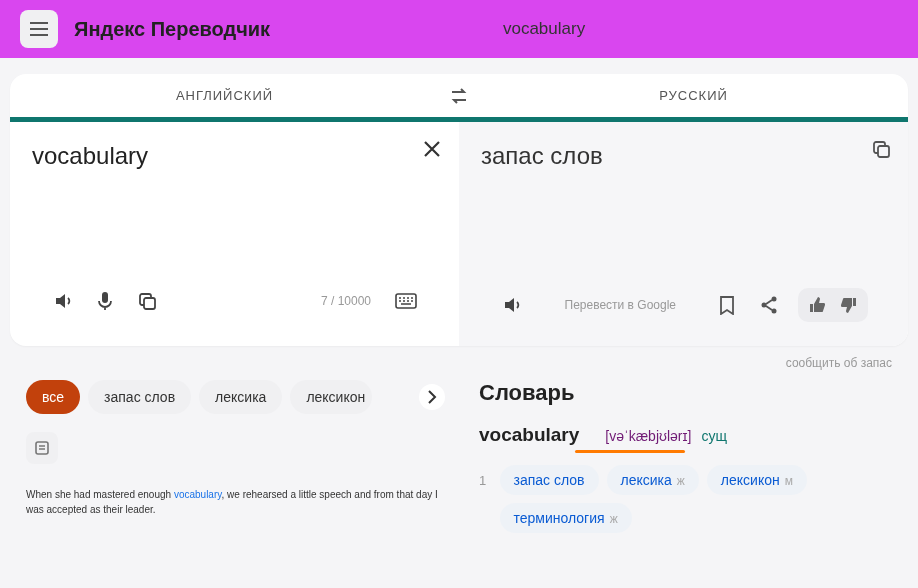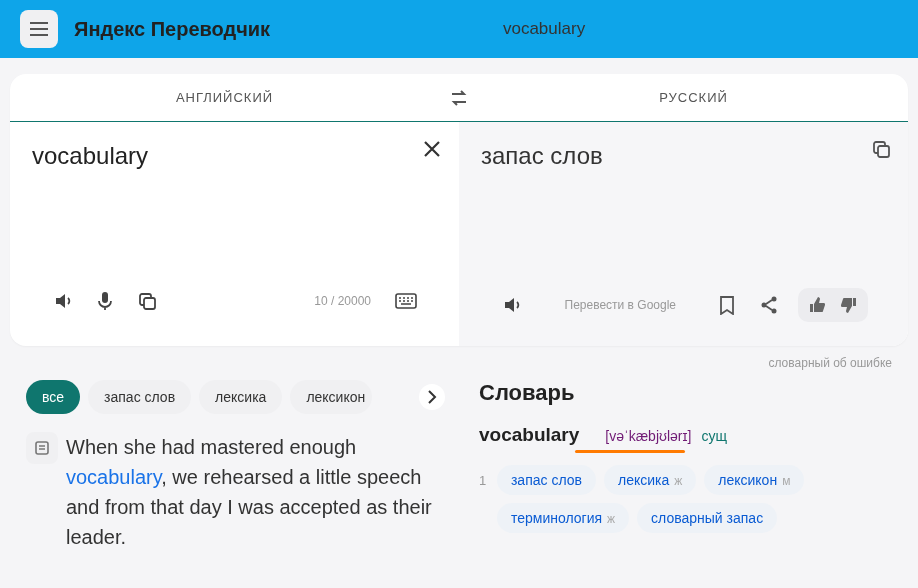--- a/index.html
+++ b/index.html
@@ -1,24 +1,24 @@
 <!DOCTYPE html>
 <html><head>
 <meta charset="utf-8">
 <style>
 * { margin: 0; padding: 0; box-sizing: border-box; }
 body { font-family: Arial, Helvetica, sans-serif; background: #f5f5f7; width: 918px; height: 588px; overflow: hidden; }
 
-.header { display: flex; align-items: center; padding: 10px 20px; background: #0ea5e9; }
+.header { display: flex; align-items: center; padding: 10px 20px; background: #d946ef; }
 .menu-btn { width: 38px; height: 38px; display: flex; align-items: center; justify-content: center; background: #f0f0f2; border-radius: 8px; margin-right: 16px; cursor: pointer; }
 .logo { font-size: 20px; font-weight: bold; color: #222; }
 .tab-title { flex: 1; text-align: center; font-size: 17px; color: #333; margin-right: 80px; }
 
 .translator-card { margin: 16px 10px 0; background: #fff; border-radius: 16px; overflow: hidden; box-shadow: 0 1px 2px rgba(0,0,0,0.04); }
-.lang-bar { display: flex; align-items: center; border-bottom: 1px solid #0f766e; height: 48px; }
+.lang-bar { display: flex; align-items: center; border-bottom: 5px solid #0f766e; height: 48px; }
 .lang-half { flex: 1; text-align: center; font-size: 13px; letter-spacing: 1px; color: #555; }
 .swap { width: 40px; display: flex; align-items: center; justify-content: center; color: #555; cursor: pointer; }
 
 .panes { display: flex; }
 .pane { flex: 1; padding: 20px 22px 10px; position: relative; min-height: 200px; }
 .pane.right { background: #f6f6f8; }
 .input-text { font-size: 24px; color: #222; outline: none; border: none; width: 100%; resize: none; background: transparent; }
 .output-text { font-size: 24px; color: #333; }
 .clear-btn { position: absolute; top: 18px; right: 18px; cursor: pointer; color: #333; }
 .copy-btn { position: absolute; top: 18px; right: 18px; cursor: pointer; color: #555; }
@@ -32,24 +32,24 @@
 .thumb { width: 30px; height: 26px; display: flex; align-items: center; justify-content: center; cursor: pointer; color: #666; border-radius: 6px; }
 
 .report { text-align: right; font-size: 12px; color: #999; padding: 10px 26px 0; }
 
 .lower { display: flex; padding: 10px 26px 0; gap: 40px; }
 .col { flex: 1; }
 .col h2 { font-size: 22px; font-weight: bold; color: #222; margin-bottom: 18px; }
 
 .chips { display: flex; align-items: center; gap: 8px; margin-bottom: 18px; position: relative; }
 .chip { padding: 9px 16px; border-radius: 20px; font-size: 14px; color: #333; background: #f0f0f2; cursor: pointer; white-space: nowrap; }
-.chip.active { background: #0f766e; color: #fff; }
+.chip.active { background: #c2410c; color: #fff; }
 .chips-arrow { position: absolute; right: -6px; color: #333; cursor: pointer; background: #fff; width: 26px; height: 26px; display: flex; align-items: center; justify-content: center; border-radius: 50%; }
 
-.example { display: flex; gap: 8px; font-size: 20px; color: #333; line-height: 1.5; }
+.example { display: flex; gap: 23px; font-size: 10px; color: #333; line-height: 1.5; flex-direction: column; }
 .example-icon { width: 32px; height: 32px; background: #f0f0f2; border-radius: 8px; flex-shrink: 0; display: flex; align-items: center; justify-content: center; color: #666; }
 .example-text .hl { color: #1a73e8; }
 
 .dict-head { display: flex; align-items: baseline; gap: 10px; margin-bottom: 4px; }
 .dict-word { font-size: 19px; font-weight: bold; color: #222; }
 .dict-ipa { font-size: 14px; color: #701a75; margin-left: 16px; }
 .dict-pos { font-size: 14px; color: #0f766e; }
 .underline { height: 3px; background: #ff7a00; width: 110px; margin: 0 0 12px 96px; border-radius: 2px; }
 
 .dict-row { display: flex; align-items: flex-start; gap: 10px; }
@@ -104,21 +104,21 @@
               <path d="M3 10a6 6 0 0012 0M9 16v3" stroke="#444" stroke-width="1.8" fill="none"></path>
             </svg>
         </div>
         <div class="tool-icon">
           <svg width="18" height="18" viewBox="0 0 18 18">
               <rect x="2" y="2" width="11" height="11" rx="2" fill="none" stroke="#444" stroke-width="1.8"></rect>
               <rect x="6" y="6" width="11" height="11" rx="2" fill="#fff" stroke="#444" stroke-width="1.8"></rect>
             </svg>
         </div>
         <div class="spacer"></div>
-        <div class="counter">10 / 20000</div>
+        <div class="counter">7 / 10000</div>
         <div class="tool-icon">
           <svg width="22" height="16" viewBox="0 0 22 16">
               <rect x="1" y="1" width="20" height="14" rx="2" fill="none" stroke="#444" stroke-width="1.6"></rect>
               <path d="M4 5h2M8 5h2M12 5h2M16 5h2M4 8h2M8 8h2M12 8h2M16 8h2M6 11h10" stroke="#444" stroke-width="1.4"></path>
             </svg>
         </div>
       </div>
     </div>
     <div class="pane right">
       <div class="output-text">запас слов</div>
@@ -161,21 +161,21 @@
             <svg width="18" height="18" viewBox="0 0 18 18">
                 <path d="M16 10h-3V2h3v8zm-4-8v8l-4 7c-1 0-2-1-2-2l1-4H2c-1 0-1-1-1-2l2-6c0-1 1-1 1-1h8z" fill="#666"></path>
               </svg>
           </div>
         </div>
       </div>
     </div>
   </div>
 </div>
 
-<div class="report">словарный об ошибке</div>
+<div class="report">сообщить об запас</div>
 
 <div class="lower">
   <div class="col">
     <div class="chips">
       <div class="chip active">все</div>
       <div class="chip">запас слов</div>
       <div class="chip">лексика</div>
       <div class="chip" style="max-width:82px;overflow:hidden">лексикон</div>
       <div class="chips-arrow">
         <svg width="10" height="14" viewBox="0 0 10 14">
@@ -215,19 +215,16 @@
             <span class="g">ж</span>
           </div>
           <div class="dict-tag">
             <span class="t">лексикон</span>
             <span class="g">м</span>
           </div>
           <div class="dict-tag">
             <span class="t">терминология</span>
             <span class="g">ж</span>
           </div>
-          <div class="dict-tag">
-            <span class="t">словарный запас</span>
-          </div>
         </div>
     </div>
   </div>
 </div>
 
 </body></html>

